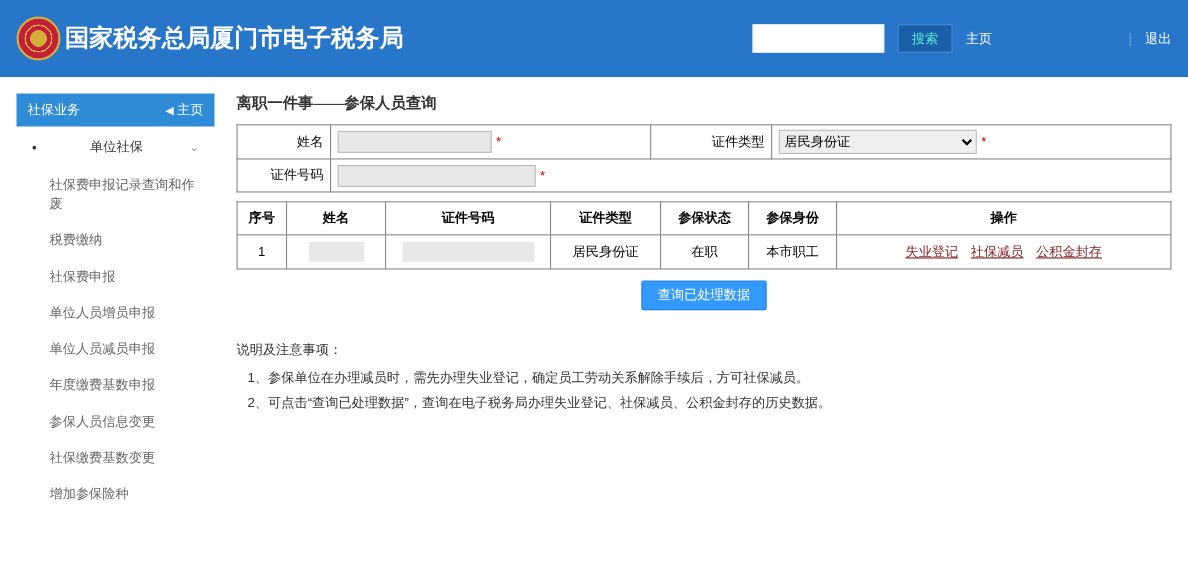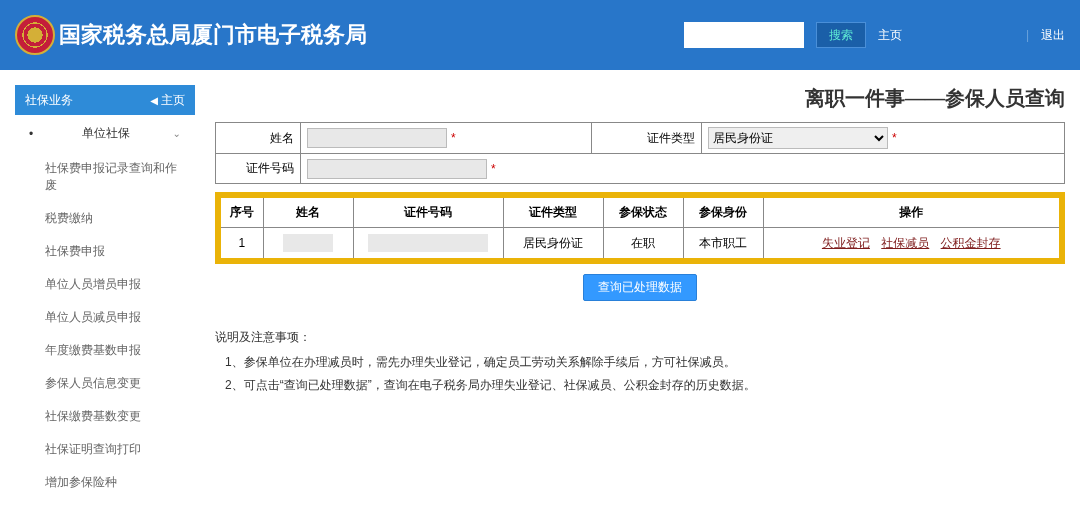--- a/index.html
+++ b/index.html
@@ -18,32 +18,32 @@
 .main{display:flex;padding:15px}
 .sidebar{width:180px;flex-shrink:0}
 .side-hdr{background:#2e8bd8;color:#fff;height:30px;display:flex;align-items:center;padding:0 10px;justify-content:space-between}
 .side-home{cursor:pointer;font-size:11px}
 .side-hdr .tri{font-size:10px;margin-right:3px}
 .side-item{padding:10px 14px;color:#555;cursor:pointer;display:flex;align-items:center;justify-content:space-between}
 .side-item.parent{color:#333;font-weight:500}
 .side-item.parent::before{content:"•";margin-right:6px;color:#333}
 .side-sub{padding:8px 14px 8px 30px;color:#666;cursor:pointer;font-size:12px}
 .content{flex:1;margin-left:20px}
-.page-title{text-align:right;font-size:20px;font-weight:bold;font-family:"KaiTi","STKaiti",serif;margin-bottom:10px;color:#333}
+.page-title{text-align:left;font-size:14px;font-weight:bold;font-family:"KaiTi","STKaiti",serif;margin-bottom:10px;color:#333}
 .form-table{width:100%;border-collapse:collapse;border:1px solid #888}
 .form-table td{border:1px solid #888;padding:4px 6px;height:30px;vertical-align:middle}
 .form-label{text-align:right;width:85px;background:#fff}
 .form-cell input[type=text]{border:1px solid #bbb;height:20px;padding:0 4px;width:140px}
 .form-cell select{border:1px solid #bbb;height:22px;width:180px}
 .req{color:#c00;margin-left:4px}
 .action-row td{text-align:center;padding:8px}
 .btn-primary{background:#3399ff;color:#fff;border:1px solid #2980d9;padding:4px 14px;cursor:pointer;border-radius:2px}
 .circle-highlight{position:relative;display:inline-block}
 .circle-highlight::after{content:"";position:absolute;left:-12px;top:-8px;right:-12px;bottom:-8px;border:3px solid #c00;border-radius:50%;pointer-events:none}
-.grid{width:100%;border-collapse:collapse;border:6px solid #eab308;margin-top:8px}
+.grid{width:100%;border-collapse:collapse;border:1px solid #eab308;margin-top:8px}
 .grid th,.grid td{border:1px solid #888;padding:6px 4px;text-align:center;font-weight:normal}
 .grid th{background:#fff;font-weight:bold}
 .grid a{color:#7f1d1d;text-decoration:underline;margin:0 4px;cursor:pointer}
 .row-center{text-align:center;margin-top:10px}
 .notes{margin-top:25px;color:#333;line-height:1.9}
 .notes-title{margin-bottom:2px}
 .notes ol{list-style:none;padding-left:10px}
 .chev{font-size:10px;color:#888}
 .redacted{background:#e8e8e8;display:inline-block;height:18px;width:100px;vertical-align:middle}
 </style>
@@ -76,21 +76,20 @@
       <span class="chev">⌄</span>
     </div>
     <div class="side-sub">社保费申报记录查询和作废</div>
     <div class="side-sub">税费缴纳</div>
     <div class="side-sub">社保费申报</div>
     <div class="side-sub">单位人员增员申报</div>
     <div class="side-sub">单位人员减员申报</div>
     <div class="side-sub">年度缴费基数申报</div>
     <div class="side-sub">参保人员信息变更</div>
     <div class="side-sub">社保缴费基数变更</div>
-    <div class="side-sub">社保证明查询打印</div>
     <div class="side-sub">增加参保险种</div>
   </div>
 
   <div class="content">
     <div class="page-title">离职一件事——参保人员查询</div>
 
     <table class="form-table">
       <tbody>
           <tr>
         <td class="form-label">姓名</td>

